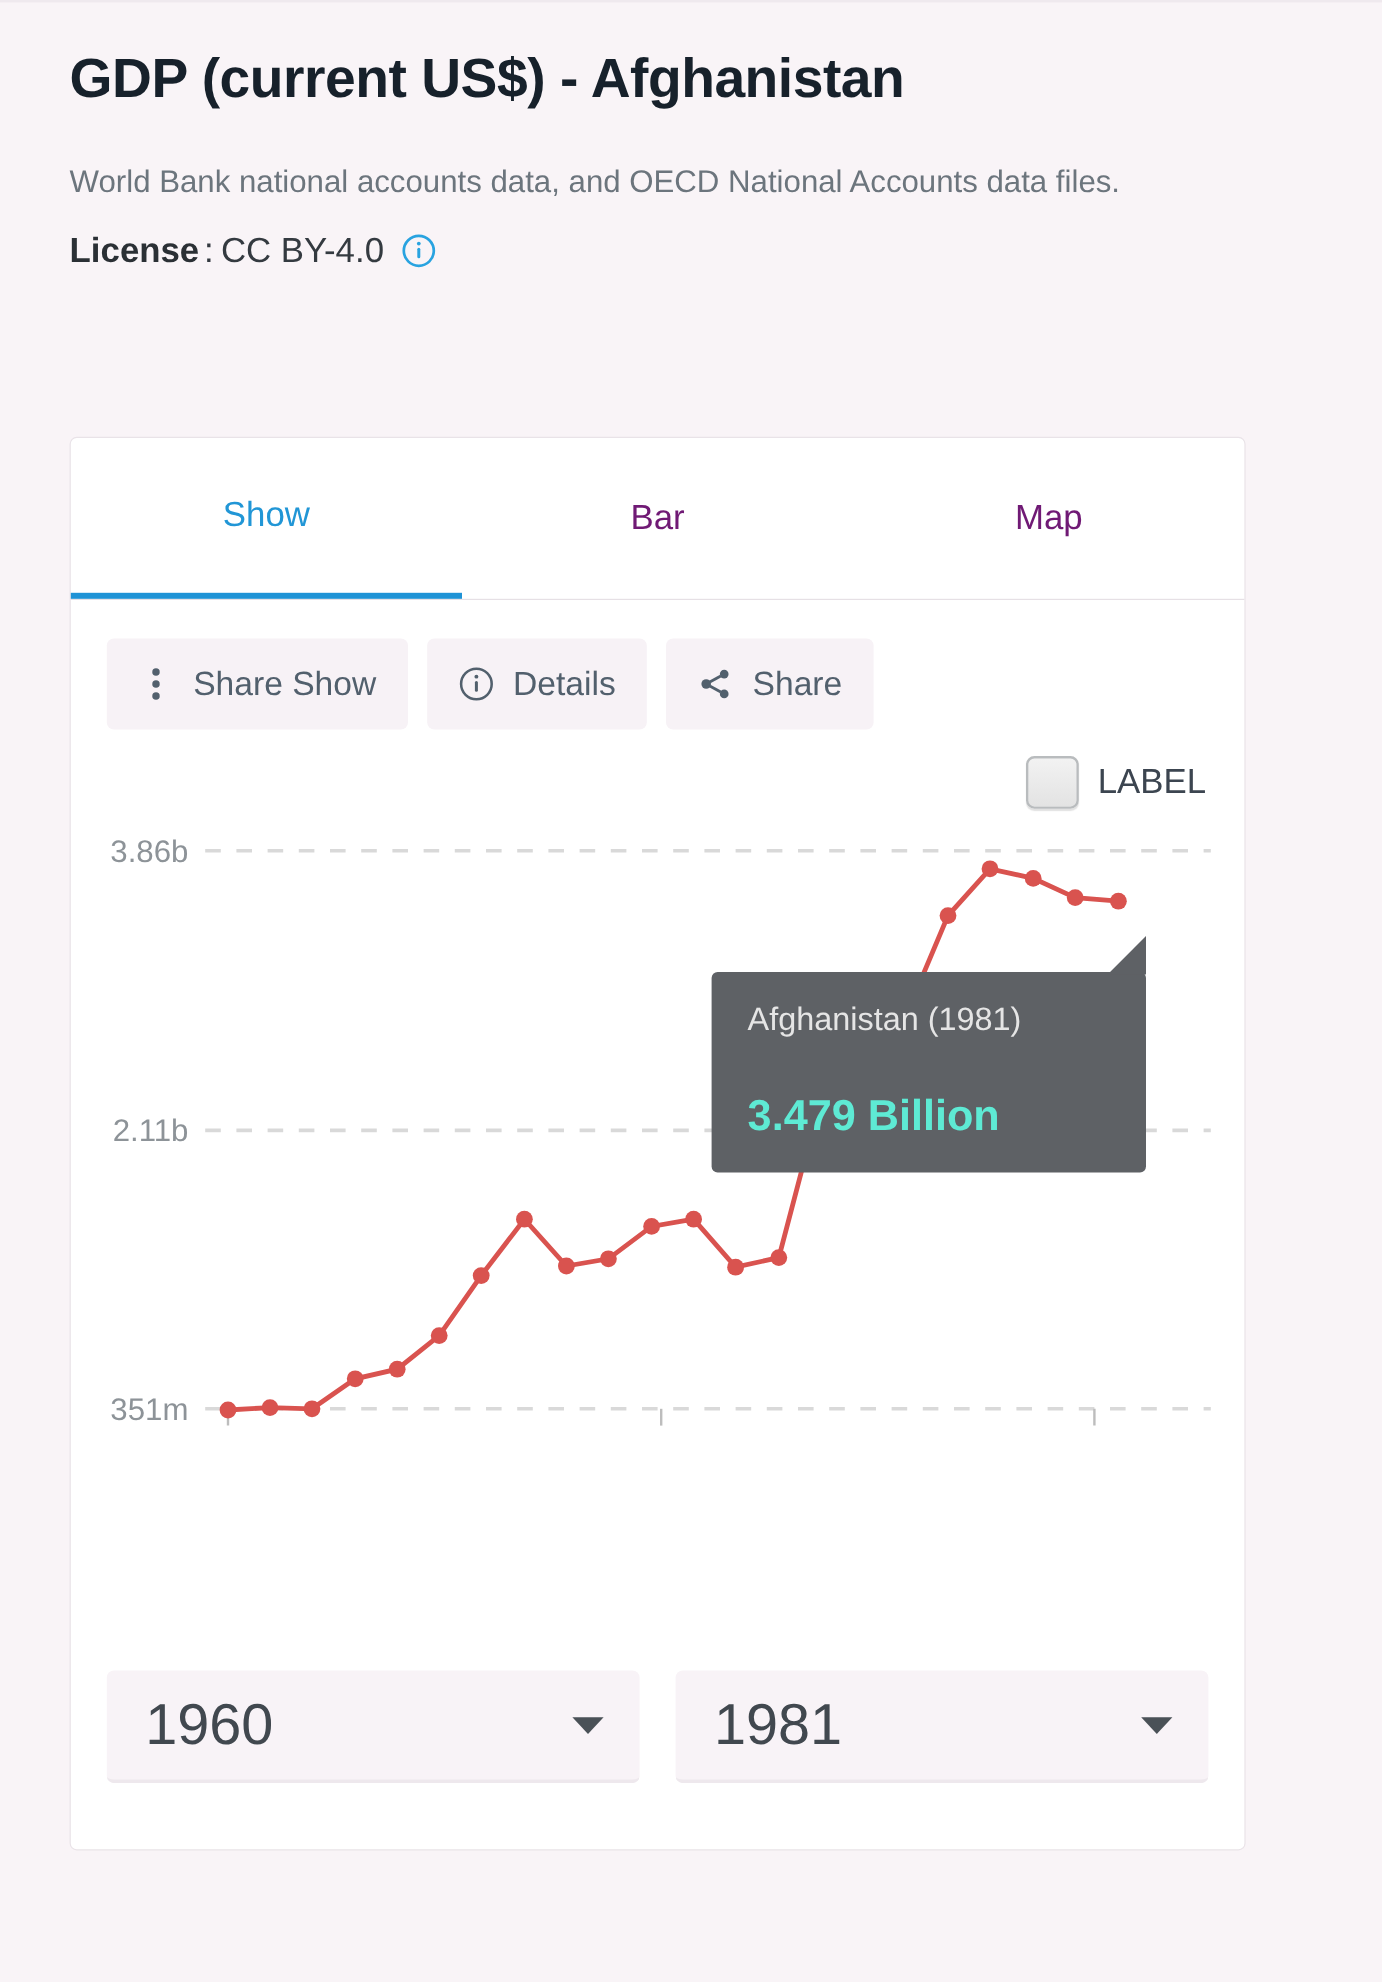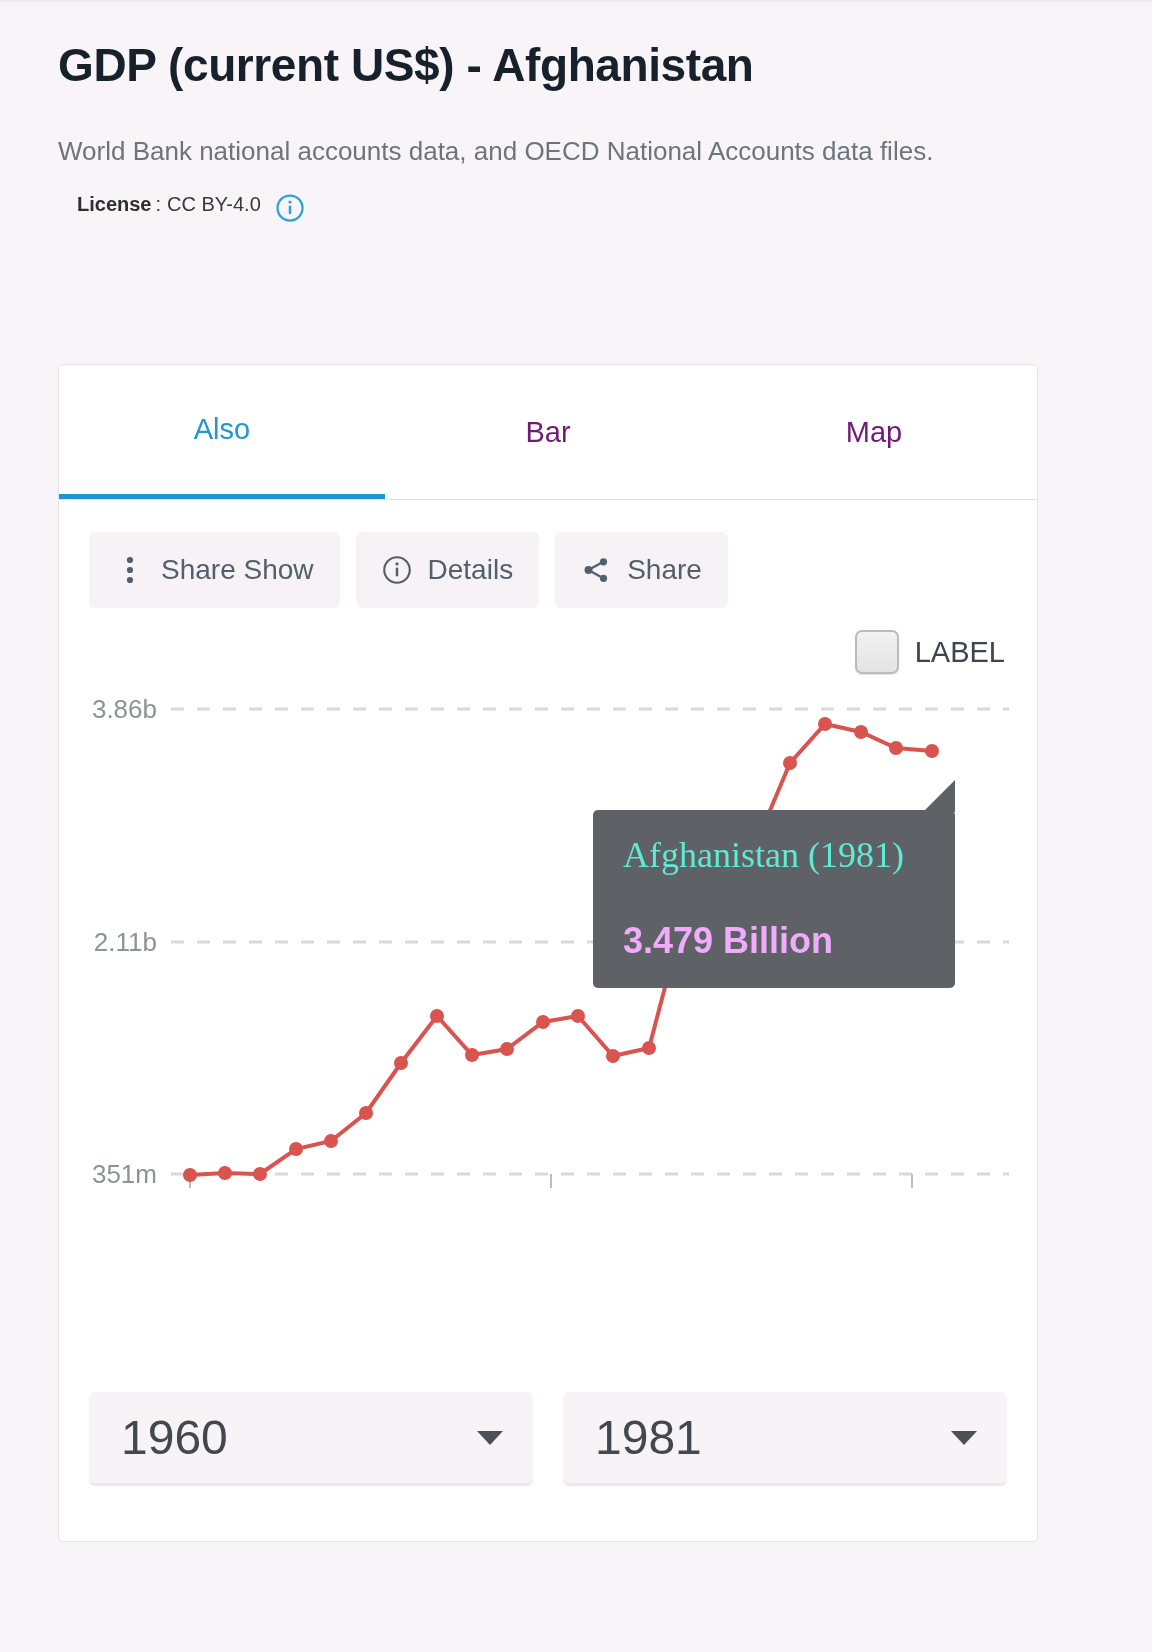--- a/index.html
+++ b/index.html
@@ -42,26 +42,25 @@
     margin: 0 0 40px 0;
   }
   .subtitle {
     font-size: 26px;
     color: #6c757d;
     line-height: 1.55;
     width: 900px;
     margin: 0 0 22px 0;
   }
   .license-row {
-    font-size: 20px;
+    font-size: 29px;
     color: #343a40;
     display: flex;
-    align-items: flex-start;
+    align-items: center;
     gap: 0px;
-    margin-left: 19px;
   }
   .license-label {
     font-weight: bold;
     color: #2b3035;
   }
   .license-sep { color:#343a40; margin: 0 6px 0 4px;}
   .license-value { color:#343a40; }
   .info-icon {
     display: inline-flex;
     align-items: center;
@@ -173,30 +172,29 @@
   }
   .tooltip:after {
     content: "";
     position: absolute;
     right: 0;
     top: -30px;
     border-left: 32px solid transparent;
     border-bottom: 32px solid #5e6165;
   }
   .tt-title {
-    font-size: 36px;
-    color: #5eead4;
+    font-size: 27px;
+    color: #e5e5e5;
     margin-bottom: 10px;
     white-space: nowrap;
-    font-family: Liberation Serif, serif;
   }
   .tt-value {
     font-size: 36px;
     font-weight: bold;
-    color: #f0abfc;
+    color: #5eead4;
     white-space: nowrap;
     margin-top: 44px;
   }
 
   
   .selects {
     display: flex;
     gap: 30px;
     padding: 0 30px;
     margin-top: 14px;
@@ -245,21 +243,21 @@
           <rect x="11" y="10" width="2" height="7" rx="1" fill="#29a3e0"></rect>
         </svg>
       </span>
     </div>
   </div>
 
   <div class="card">
 
     <div class="tabs">
       <div class="tab active">
-        <span>Also</span>
+        <span>Show</span>
       </div>
       <div class="tab">
         <span>Bar</span>
       </div>
       <div class="tab">
         <span>Map</span>
       </div>
     </div>
 
     <div class="toolbar">

